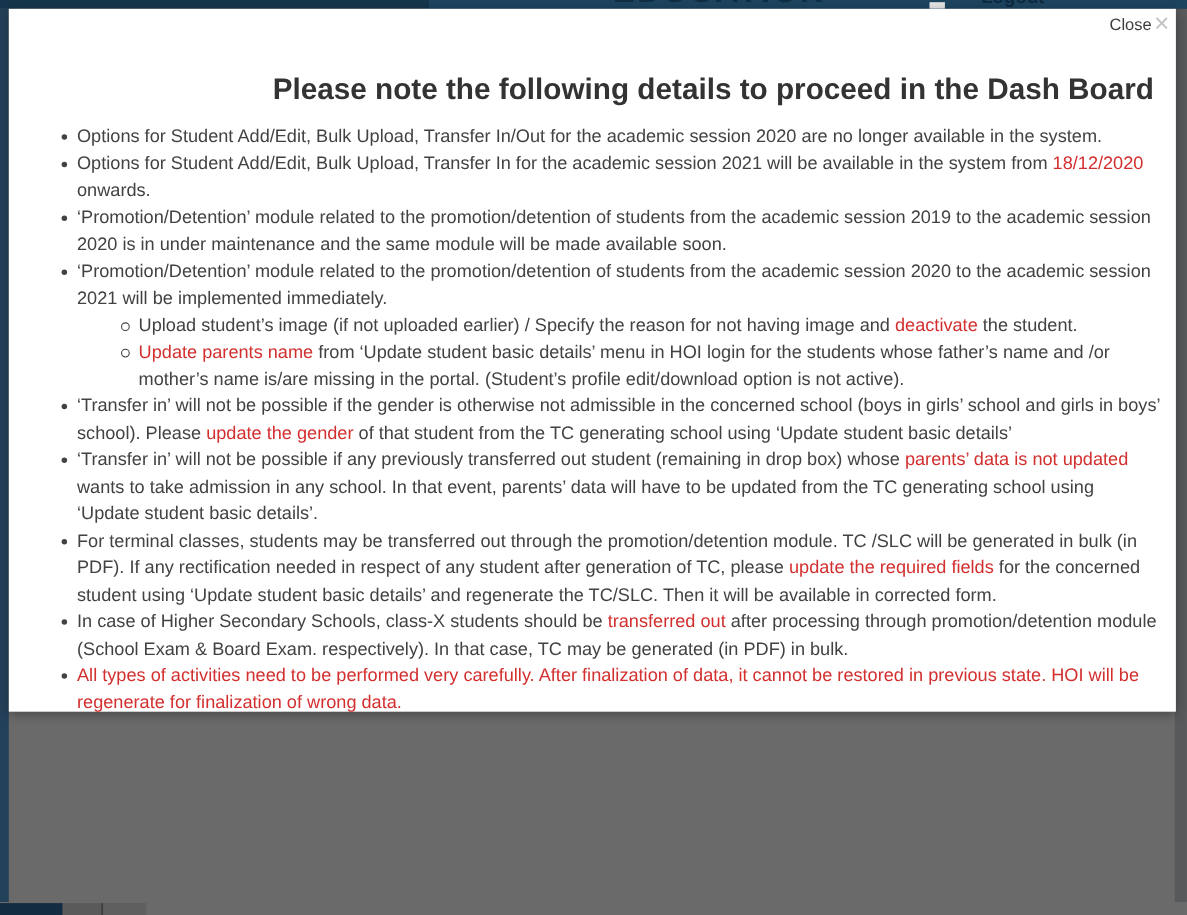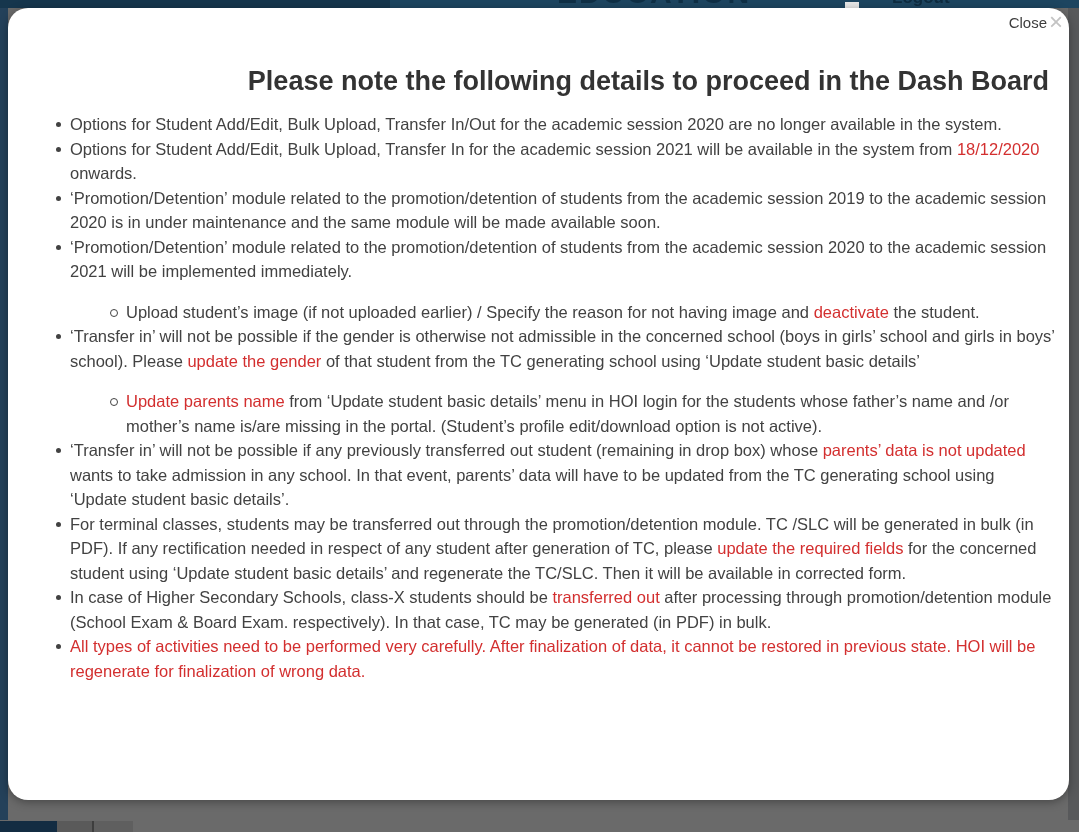--- a/index.html
+++ b/index.html
@@ -37,40 +37,40 @@
   .bottom-strip{
     position:absolute;left:0;top:820px;width:1079px;height:12px;background:#6a6a6a;z-index:1;
   }
   .bottom-navy{position:absolute;left:0;top:1px;width:57px;height:11px;background:#132c42;}
   .bottom-seg1{position:absolute;left:57px;top:1px;width:35px;height:11px;background:#5a5a5a;}
   .bottom-line{position:absolute;left:92px;top:1px;width:2px;height:11px;background:#3e3e3e;}
   .bottom-seg2{position:absolute;left:94px;top:1px;width:39px;height:11px;background:#5f5f5f;}
 
   
   .modal{
-    position:absolute;left:8px;top:8px;width:1061px;height:792px;
-    background:#ffffff;z-index:2;box-shadow:0 2px 10px rgba(0,0,0,.35);border-radius:20px;
+    position:absolute;left:8px;top:8px;width:1061px;height:639px;
+    background:#ffffff;z-index:2;box-shadow:0 2px 10px rgba(0,0,0,.35);
   }
   .close-row{
     position:absolute;top:4px;right:6px;display:flex;align-items:center;gap:1px;
     cursor:pointer;
   }
   .close-label{font-size:15px;color:#3d3d3d;}
   .close-x{font-size:24px;line-height:20px;color:#c3c3c3;margin-left:1px;}
   .modal-title{
     margin:58px 20px 15px 20px;text-align:right;
     font-size:27px;font-weight:bold;color:#333333;
   }
   .notice-list{
     margin-left:62px;width:985px;
     font-size:16.5px;line-height:24.5px;color:#424242;
   }
   .notice{position:relative;}
   .notice.l1{padding-left:0;}
-  .notice.l2{padding-left:56px;margin-top:16px;}
+  .notice.l2{padding-left:56px;}
   .notice .marker{position:absolute;display:block;border-radius:50%;}
   .notice.l1 .marker{left:-14px;top:10px;width:5px;height:5px;background:#424242;}
   .notice.l2 .marker{left:40px;top:9px;width:6px;height:6px;border:1.5px solid #424242;background:transparent;}
   .red{color:var(--red,#d32f2f);}
 </style>
 </head>
 <body>
 
 <div class="header-bar">
   <div class="bar-light"></div>
@@ -92,20 +92,20 @@
     <span class="close-label">Close</span>
     <span class="close-x">×</span>
   </div>
   <div class="modal-title">Please note the following details to proceed in the Dash Board</div>
   <div class="notice-list">
       <div class="notice l1"><span class="marker"></span><span>Options for Student Add/Edit, Bulk Upload, Transfer In/Out for the academic session 2020 are no longer available in the system.</span></div>
       <div class="notice l1"><span class="marker"></span><span>Options for Student Add/Edit, Bulk Upload, Transfer In for the academic session 2021 will be available in the system from </span><span class="red">18/12/2020</span><span> onwards.</span></div>
       <div class="notice l1"><span class="marker"></span><span>‘Promotion/Detention’ module related to the promotion/detention of students from the academic session 2019 to the academic session 2020 is in under maintenance and the same module will be made available soon.</span></div>
       <div class="notice l1"><span class="marker"></span><span>‘Promotion/Detention’ module related to the promotion/detention of students from the academic session 2020 to the academic session 2021 will be implemented immediately.</span></div>
       <div class="notice l2"><span class="marker"></span><span>Upload student’s image (if not uploaded earlier) / Specify the reason for not having image and </span><span class="red">deactivate</span><span> the student.</span></div>
+      <div class="notice l2"><span class="marker"></span><span class="red">Update parents name</span><span> from ‘Update student basic details’ menu in HOI login for the students whose father’s name and /or mother’s name is/are missing in the portal. (Student’s profile edit/download option is not active).</span></div>
       <div class="notice l1"><span class="marker"></span><span>‘Transfer in’ will not be possible if the gender is otherwise not admissible in the concerned school (boys in girls’ school and girls in boys’ school). Please </span><span class="red">update the gender</span><span> of that student from the TC generating school using ‘Update student basic details’</span></div>
-      <div class="notice l2"><span class="marker"></span><span class="red">Update parents name</span><span> from ‘Update student basic details’ menu in HOI login for the students whose father’s name and /or mother’s name is/are missing in the portal. (Student’s profile edit/download option is not active).</span></div>
       <div class="notice l1"><span class="marker"></span><span>‘Transfer in’ will not be possible if any previously transferred out student (remaining in drop box) whose </span><span class="red">parents’ data is not updated</span><span> wants to take admission in any school. In that event, parents’ data will have to be updated from the TC generating school using ‘Update student basic details’.</span></div>
       <div class="notice l1"><span class="marker"></span><span>For terminal classes, students may be transferred out through the promotion/detention module. TC /SLC will be generated in bulk (in PDF). If any rectification needed in respect of any student after generation of TC, please </span><span class="red">update the required fields</span><span> for the concerned student using ‘Update student basic details’ and regenerate the TC/SLC. Then it will be available in corrected form.</span></div>
       <div class="notice l1"><span class="marker"></span><span>In case of Higher Secondary Schools, class-X students should be </span><span class="red">transferred out</span><span> after processing through promotion/detention module (School Exam &amp; Board Exam. respectively). In that case, TC may be generated (in PDF) in bulk.</span></div>
       <div class="notice l1"><span class="marker"></span><span class="red">All types of activities need to be performed very carefully. After finalization of data, it cannot be restored in previous state. HOI will be regenerate for finalization of wrong data.</span></div>
     </div>
 </div>
 
 </body></html>

